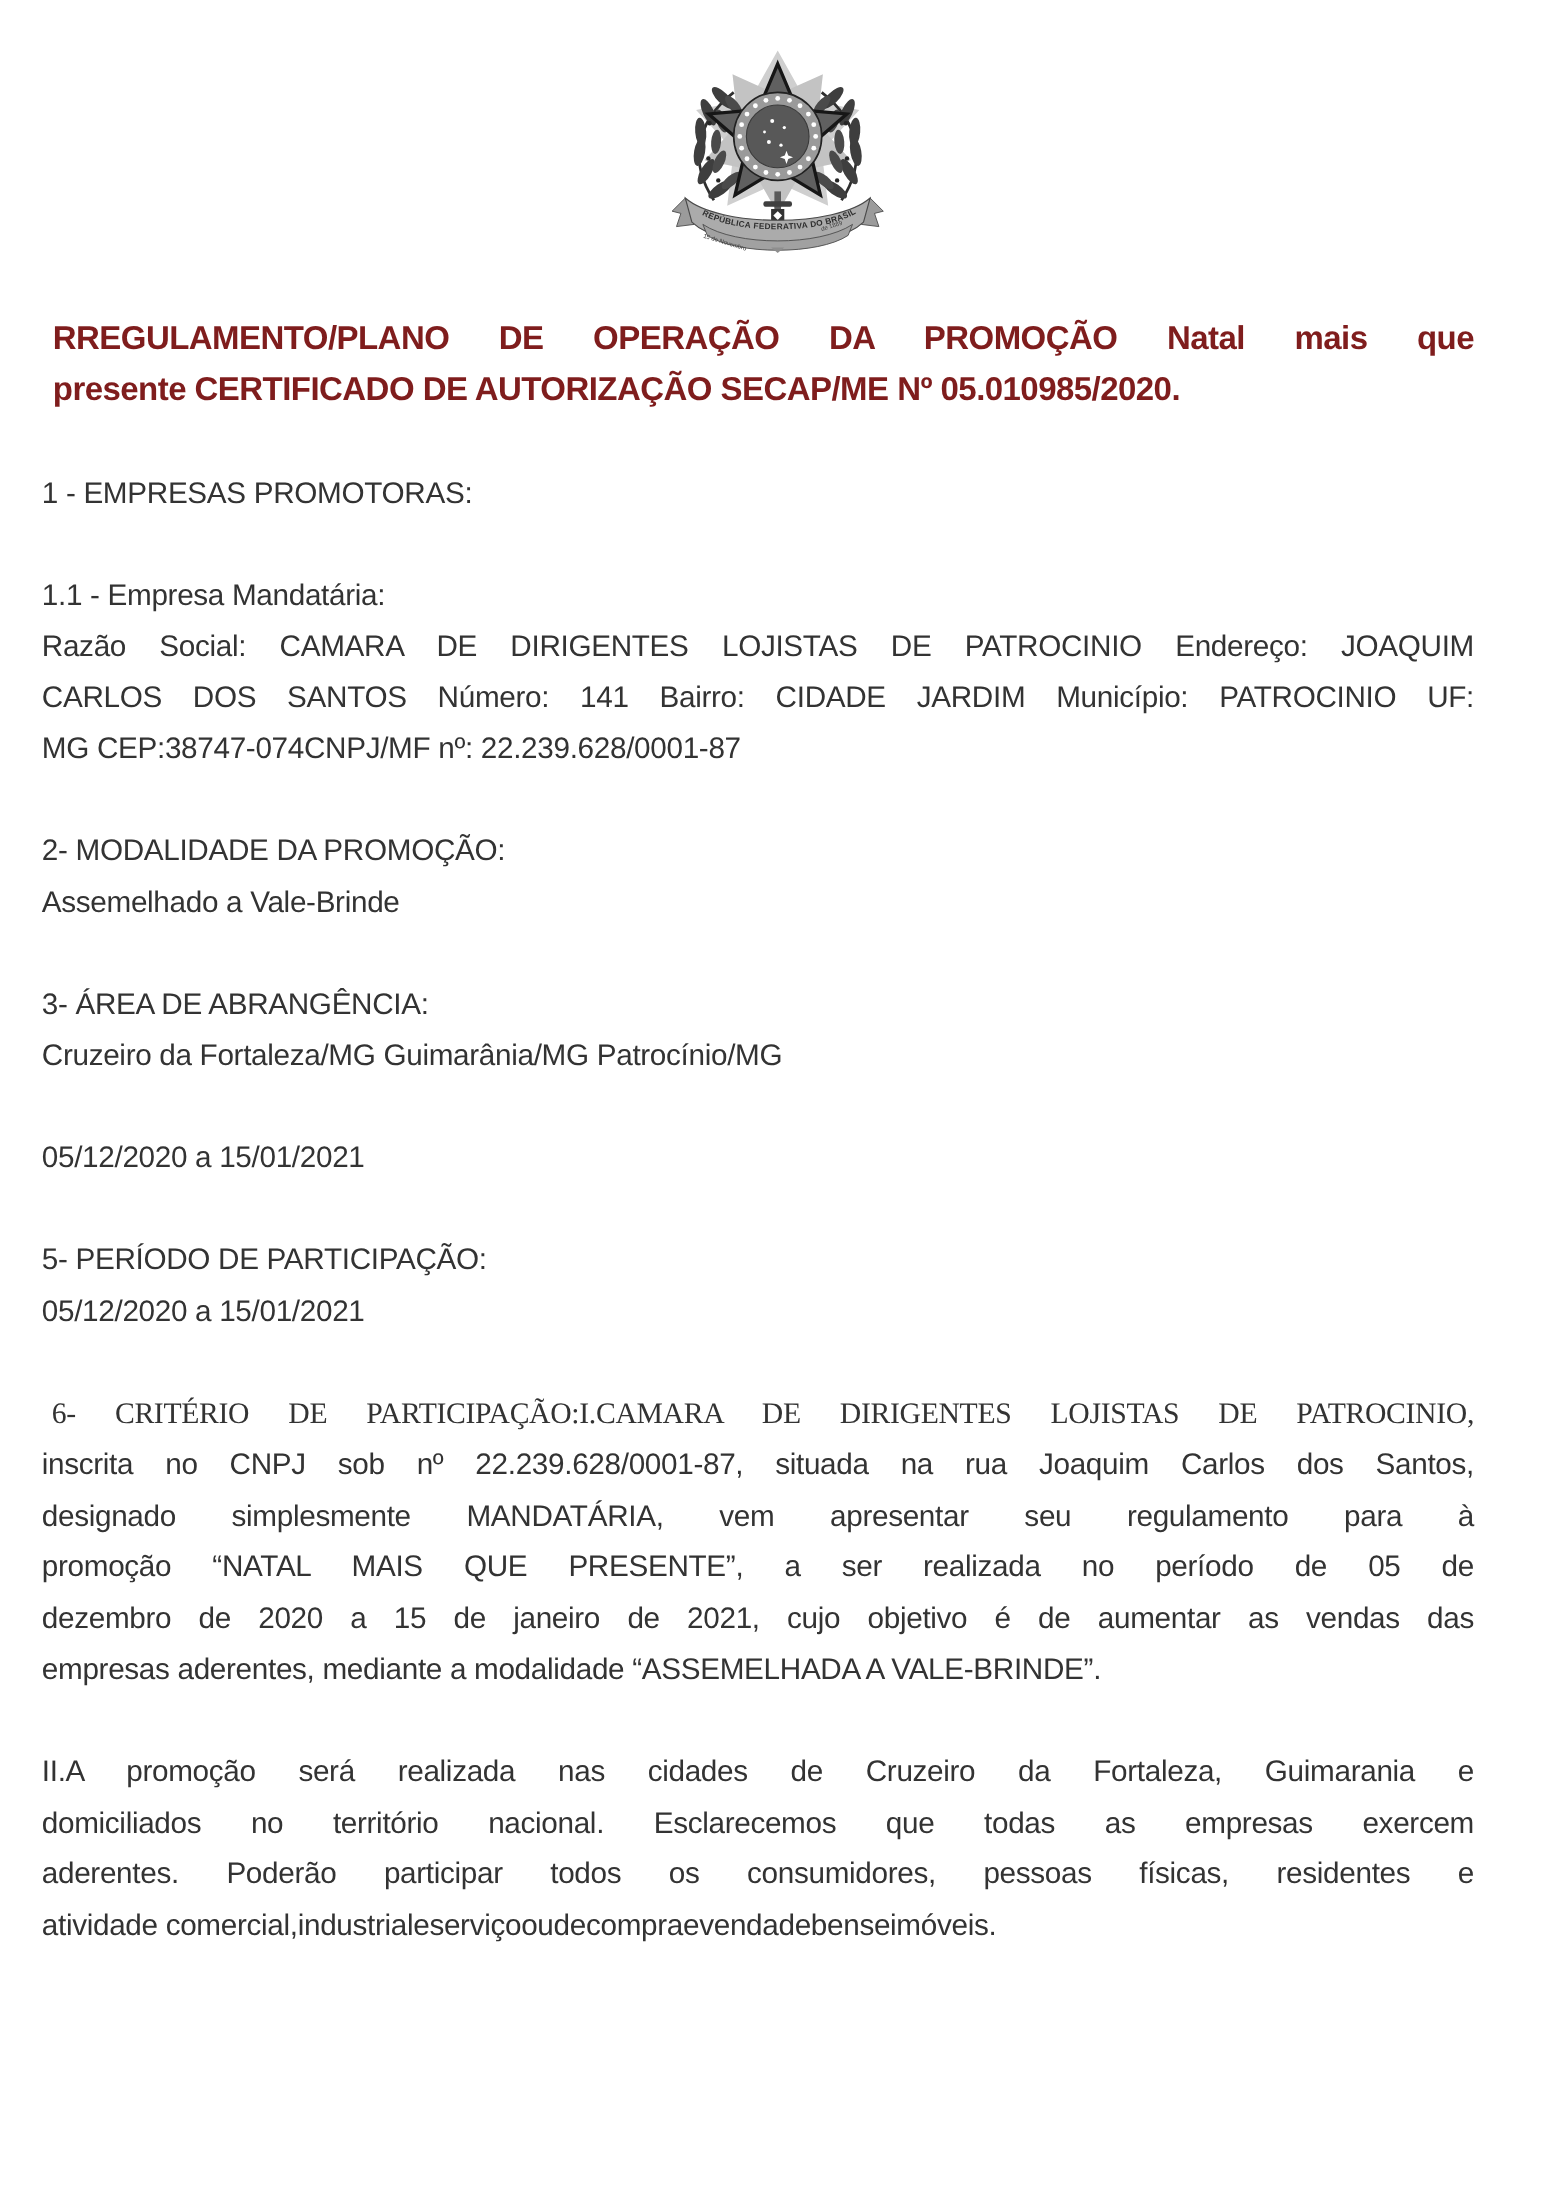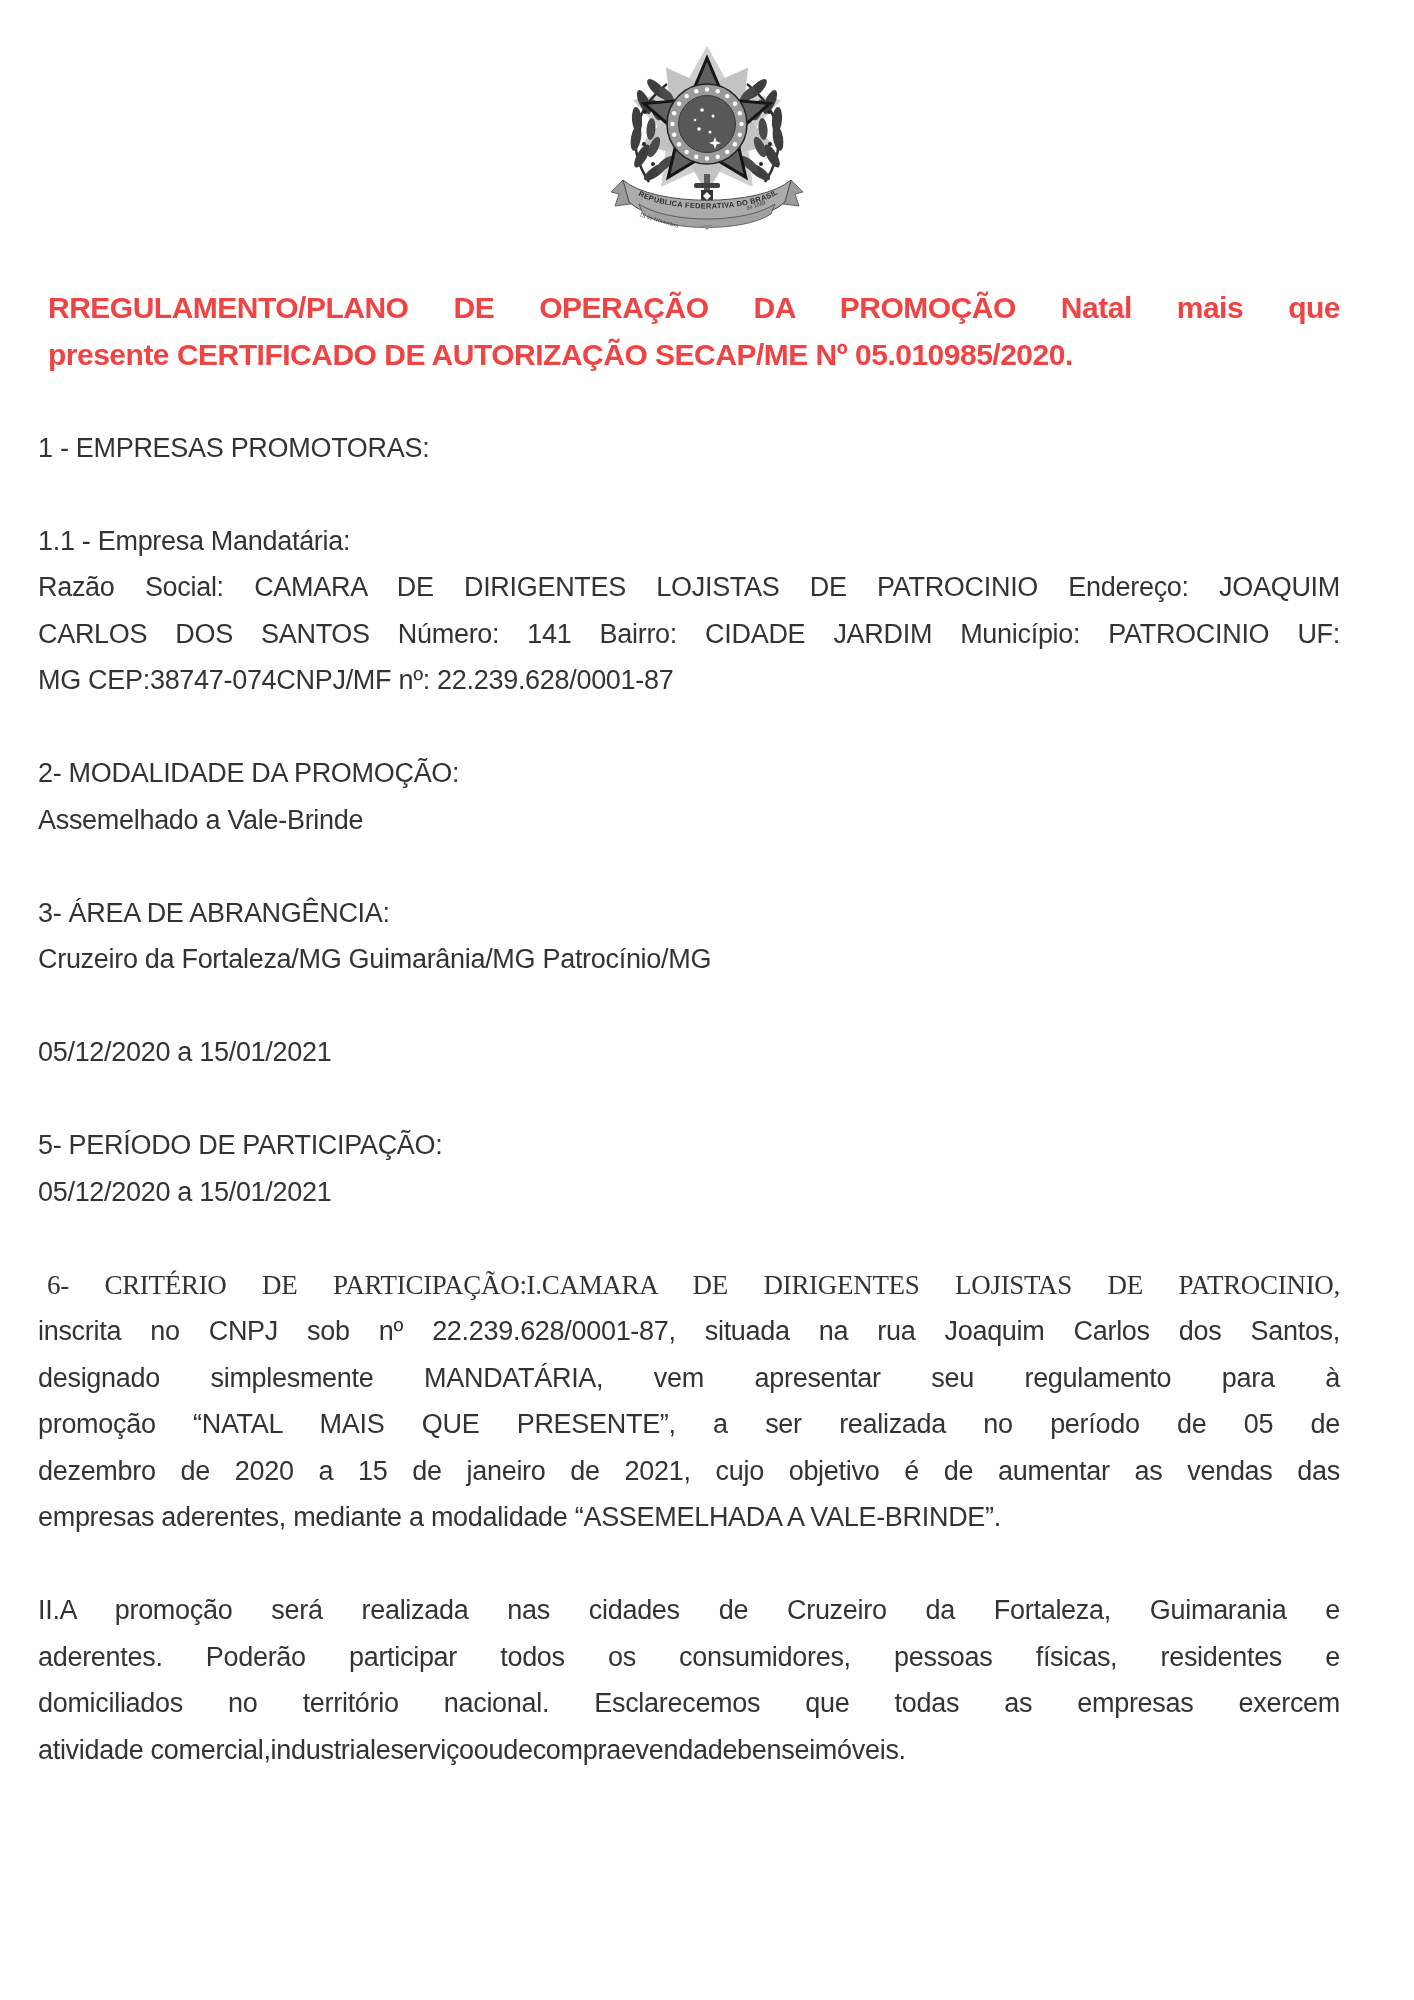--- a/index.html
+++ b/index.html
@@ -20,21 +20,21 @@
     font-size:27px;
     line-height:46.5px;
     letter-spacing:-0.3px;
     color:#333333;
     white-space:normal;
   }
   .t{
     font-size:30px;
     font-weight:bold;
     letter-spacing:-0.5px;
-    color:#ef4444;
+    color:#7f1d1d;
   }
   .j{
     text-align:justify;
     text-align-last:justify;
   }
   .indent{padding-left:9px;font-family:Liberation Serif, serif;}
 </style>
 </head>
 <body>
 
@@ -192,19 +192,19 @@
       <p class="ln j indent">6- CRITÉRIO DE PARTICIPAÇÃO:I.CAMARA DE DIRIGENTES LOJISTAS DE PATROCINIO,</p>
       <p class="ln j">inscrita no CNPJ sob nº 22.239.628/0001-87, situada na rua Joaquim Carlos dos Santos,</p>
       <p class="ln j">designado simplesmente MANDATÁRIA, vem apresentar seu regulamento para à</p>
       <p class="ln j">promoção “NATAL MAIS QUE PRESENTE”, a ser realizada no período de 05 de</p>
       <p class="ln j">dezembro de 2020 a 15 de janeiro de 2021, cujo objetivo é de aumentar as vendas das</p>
       <p class="ln">empresas aderentes, mediante a modalidade “ASSEMELHADA A VALE-BRINDE”.</p>
     </div>
 
     <div class="block">
       <p class="ln j">II.A promoção será realizada nas cidades de Cruzeiro da Fortaleza, Guimarania e</p>
+      <p class="ln j">domiciliados no território nacional. Esclarecemos que todas as empresas exercem</p>
       <p class="ln j">aderentes. Poderão participar todos os consumidores, pessoas físicas, residentes e</p>
-      <p class="ln j">domiciliados no território nacional. Esclarecemos que todas as empresas exercem</p>
       <p class="ln">atividade comercial,industrialeserviçooudecompraevendadebenseimóveis.</p>
     </div>
 
   </div>
 </div>
 
 </body></html>

